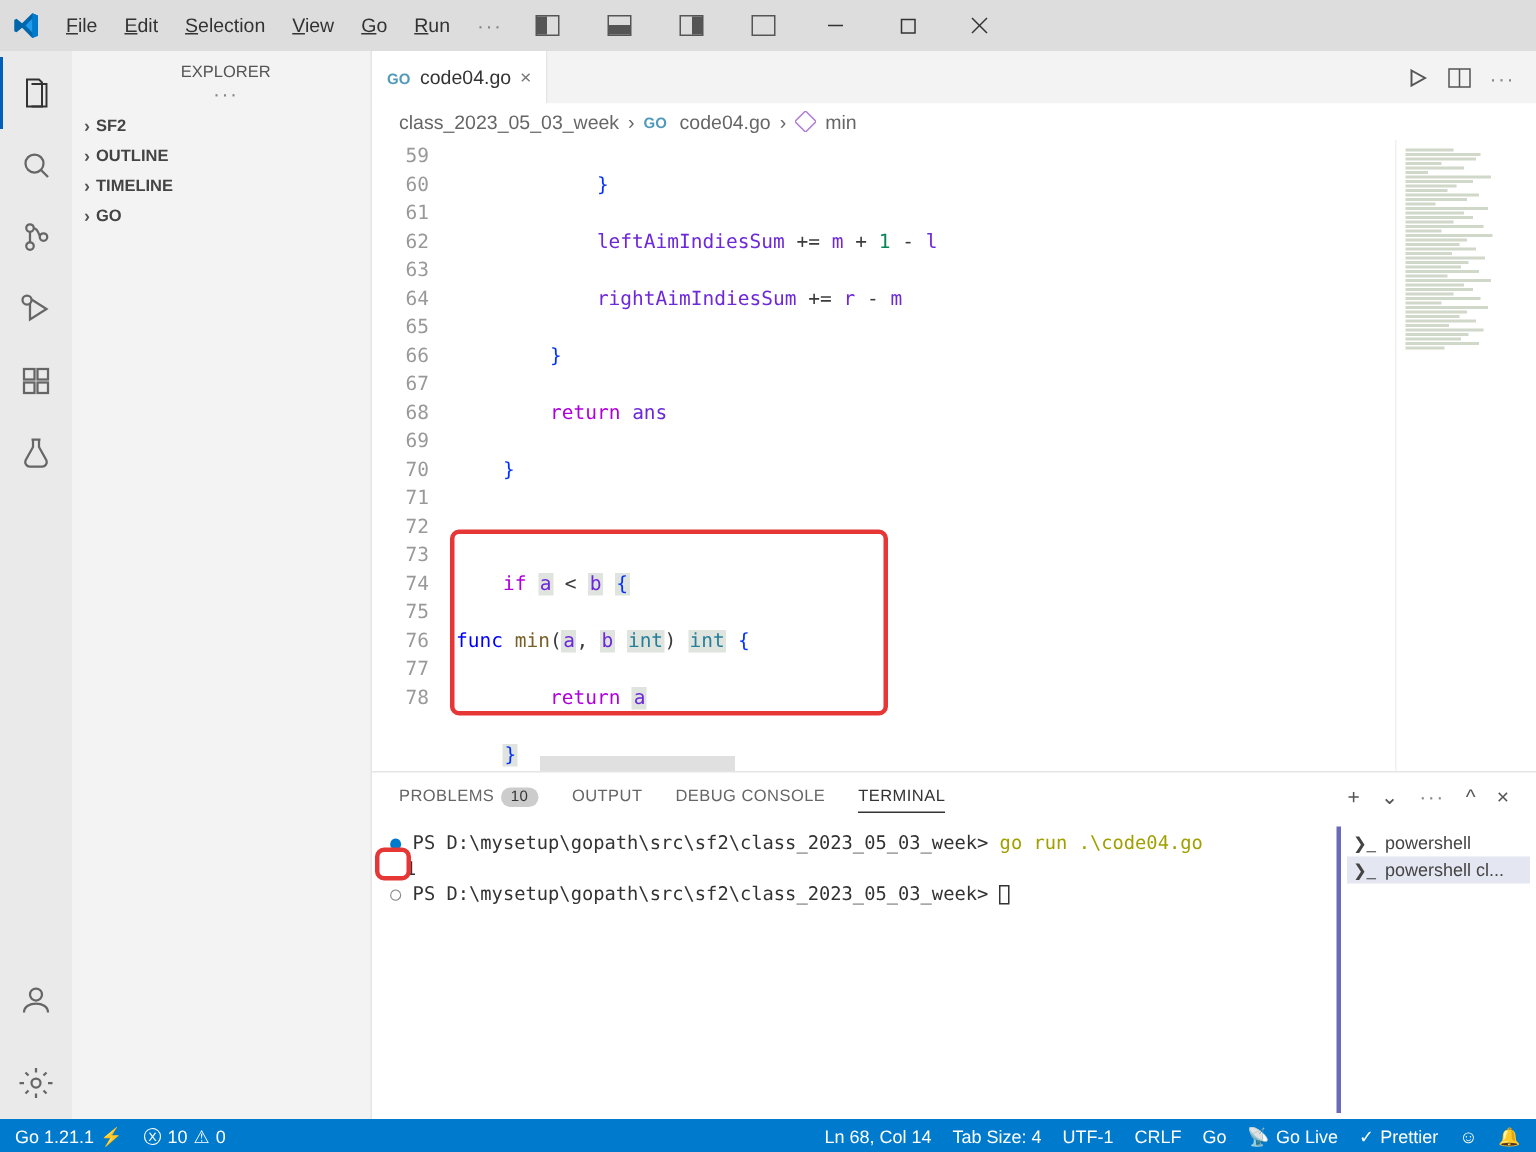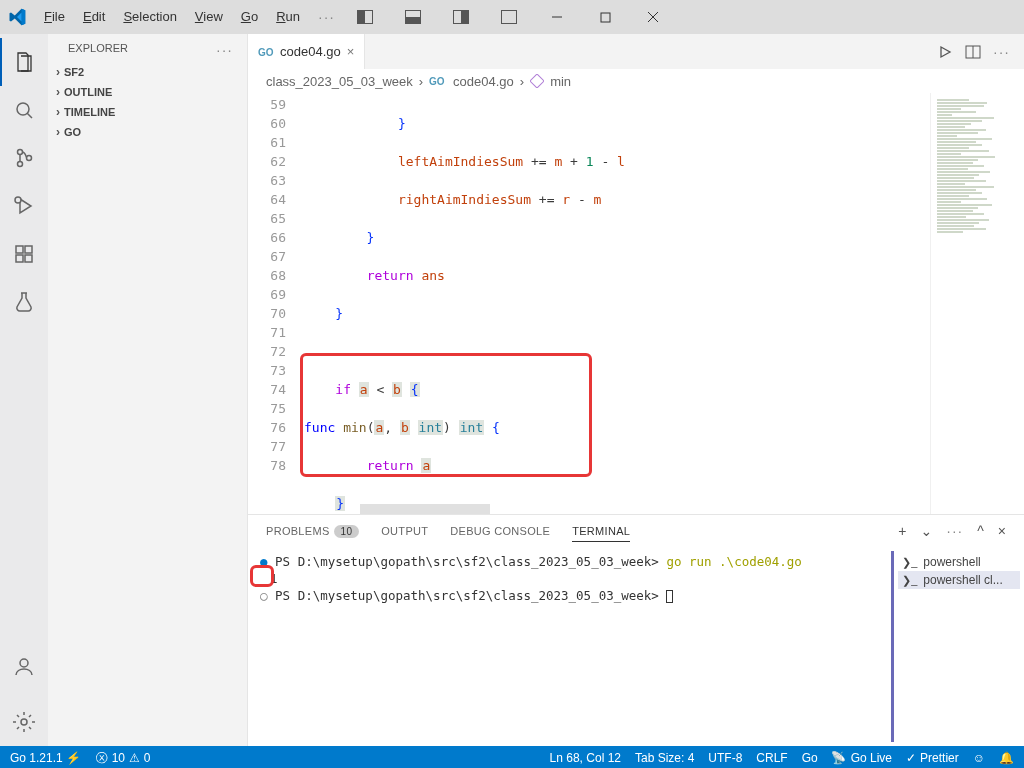--- a/index.html
+++ b/index.html
@@ -12,41 +12,41 @@
 .title-center { flex:1; text-align:center; color:#333; font-size:12px; }
 .title-right { display:flex; gap:4px; align-items:center; }
 .win-btn { width:44px; height:30px; display:flex; align-items:center; justify-content:center; cursor:pointer; }
 .layout-icon { width:16px; height:14px; border:1px solid #555; display:inline-block; position:relative; }
 .main { display:flex; height:calc(768px - 34px - 22px); }
 .activitybar { width:48px; background:#eaeaeb; display:flex; flex-direction:column; align-items:center; padding-top:4px; }
 .activity-icon { width:48px; height:48px; display:flex; align-items:center; justify-content:center; cursor:pointer; color:#666; position:relative; }
 .activity-icon.active { border-left:2px solid #005fb8; color:#333; }
 .activity-bottom { margin-top:auto; margin-bottom:8px; }
 .sidebar { width:200px; background:#f3f3f3; border-right:1px solid #e5e5e5; display:flex; flex-direction:column; }
-.sidebar-header { padding:8px 14px 4px 20px; font-size:11px; color:#555; display:flex; justify-content:space-between; }
+.sidebar-header { padding:8px 14px 4px 20px; font-size:11px; color:#555; display:flex; justify-content:space-between; align-items:center;flex-direction:column;}
 .sidebar-section { padding:3px 8px 3px 4px; font-size:11px; font-weight:bold; color:#444; display:flex; align-items:center; cursor:pointer; }
 .chev { display:inline-block; width:12px; text-align:center; font-size:12px; color:#555;}
 .editor-area { flex:1; display:flex; flex-direction:column; background:#fff; }
 .tabs-row { height:35px; background:#f3f3f3; display:flex; align-items:stretch; }
 .tab { background:#fff; padding:0 10px; display:flex; align-items:center; gap:6px; border-right:1px solid #e5e5e5; font-size:13px; color:#333;}
 .tab-actions { margin-left:auto; display:flex; align-items:center; gap:12px; padding-right:14px; color:#555;}
 .breadcrumb { height:24px; padding:3px 18px; font-size:13px; color:#666; background:#fff; display:flex; align-items:center; gap:6px;}
 .editor-body { flex:1; display:flex; overflow:hidden; position:relative; }
 .gutter { width:56px; text-align:right; padding-right:18px; color:#999; font-family:Consolas,monospace; font-size:13px; line-height:19px; padding-top:2px; background:#fff;}
 .code { flex:1; font-family:Consolas,monospace; font-size:13px; line-height:19px; padding-top:2px; white-space:pre; color:#3b3b3b; position:relative;}
 .minimap { width:94px; background:#fff; border-left:1px solid #f0f0f0; position:relative;}
 .minimap-inner { position:absolute; top:6px; left:6px; right:6px; }
 .mm-line { height:2px; background:#cfd8c9; margin-bottom:1px; }
 .hl { background:#dfe4de; padding:0 1px; }
 .kw-blue { color:#0000ff; }
 .kw-purple { color:#af00db; }
 .kw-func { color:#795e26; }
 .kw-type { color:#267f99; }
 .num { color:#098658; }
-.varname { color:#c2410c; }
+.varname { color:#6d28d9; }
 .brace { color:#0431fa; }
 .red-box { position:absolute; border:3px solid #e73636; border-radius:6px; pointer-events:none; }
 .panel { height:232px; border-top:1px solid #e5e5e5; display:flex; flex-direction:column; background:#fff; }
 .panel-tabs { height:32px; display:flex; align-items:center; padding:0 18px; gap:22px; font-size:11px; color:#666;}
 .panel-tab { cursor:pointer; padding:4px 0; letter-spacing:0.3px;}
 .panel-tab.active { color:#333; border-bottom:1px solid #333; }
 .badge { background:#ccc; border-radius:10px; padding:1px 7px; font-size:10px; margin-left:4px; color:#333;}
 .panel-actions { margin-left:auto; display:flex; gap:14px; color:#555; font-size:14px;}
 .panel-body { flex:1; display:flex; }
 .terminal { flex:1; font-family:Consolas,monospace; font-size:12.5px; line-height:17px; padding:6px 12px; color:#333; position:relative;}
@@ -362,23 +362,23 @@
         </div>
       </div>
     </div>
   </div>
 </div>
 
 <div class="statusbar">
   <span class="status-item"><span>Go 1.21.1</span> ⚡</span>
   <span class="status-item">ⓧ <span>10</span> ⚠ <span>0</span></span>
   <div class="right">
-    <span class="status-item">Ln 68, Col 12</span>
+    <span class="status-item">Ln 68, Col 14</span>
     <span class="status-item">Tab Size: 4</span>
-    <span class="status-item">UTF-8</span>
+    <span class="status-item">UTF-1</span>
     <span class="status-item">CRLF</span>
     <span class="status-item">Go</span>
     <span class="status-item">📡 <span>Go Live</span></span>
     <span class="status-item">✓ <span>Prettier</span></span>
     <span class="status-item">☺</span>
     <span class="status-item">🔔</span>
   </div>
 </div>
 
 </body></html>

